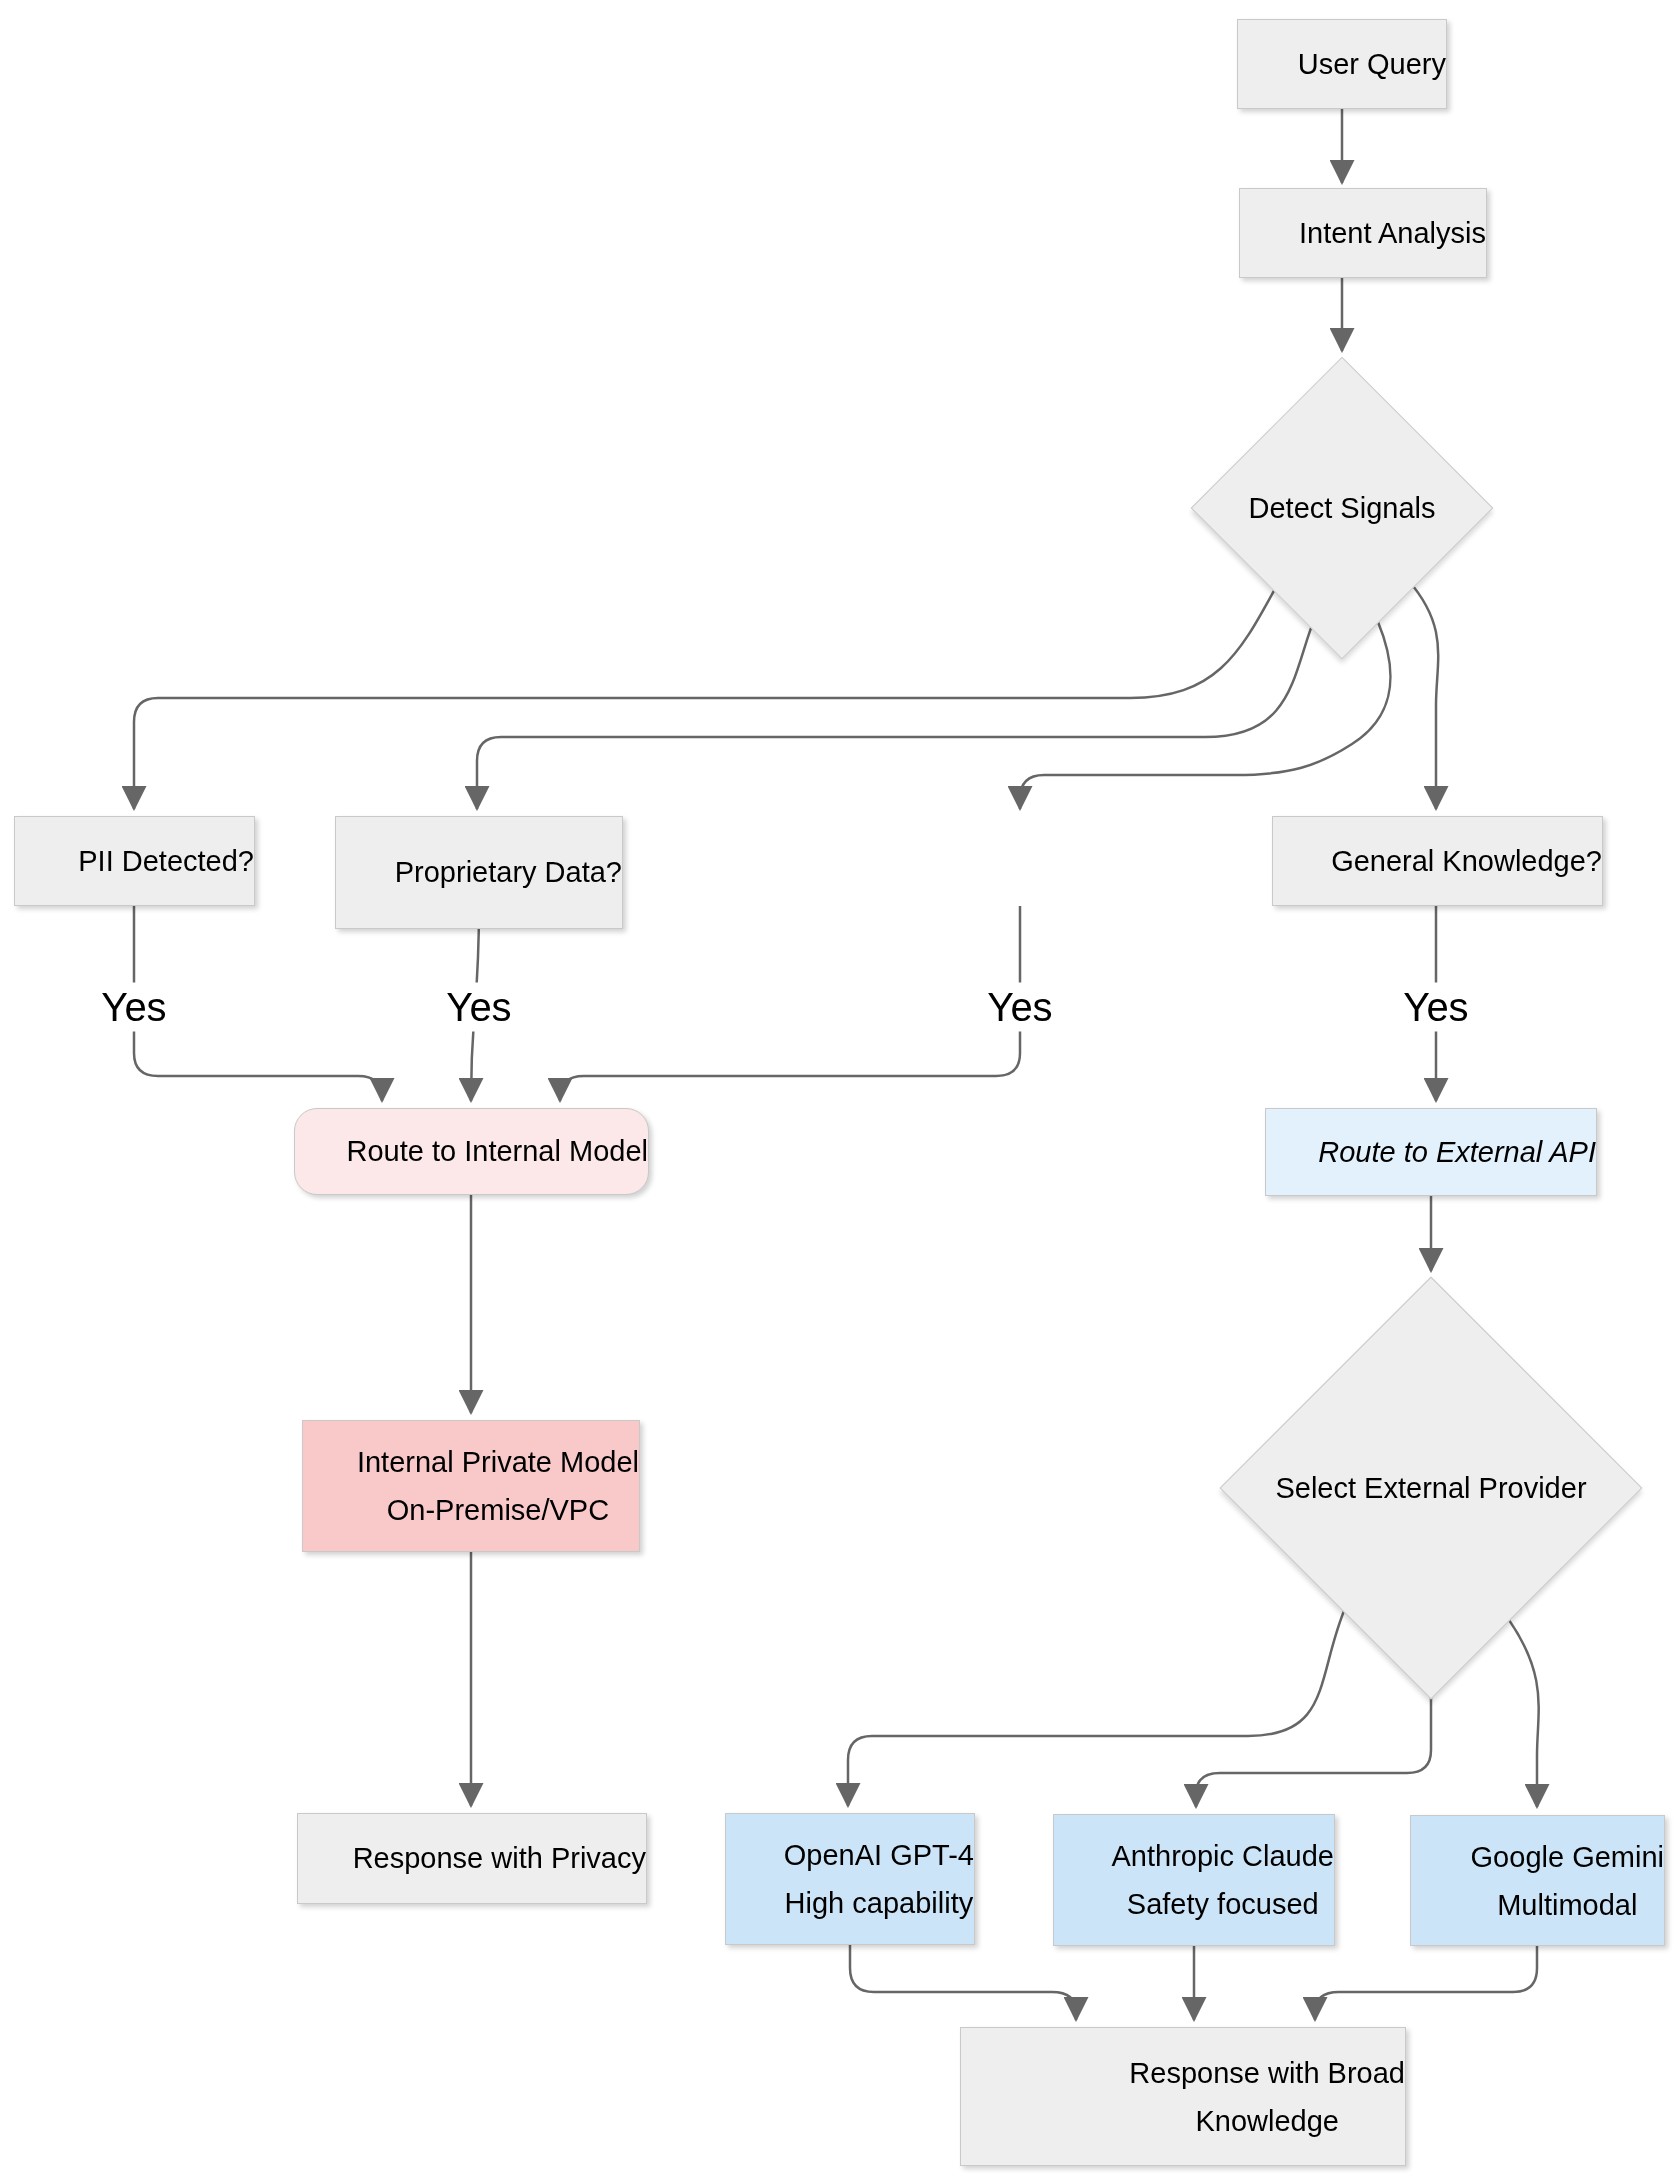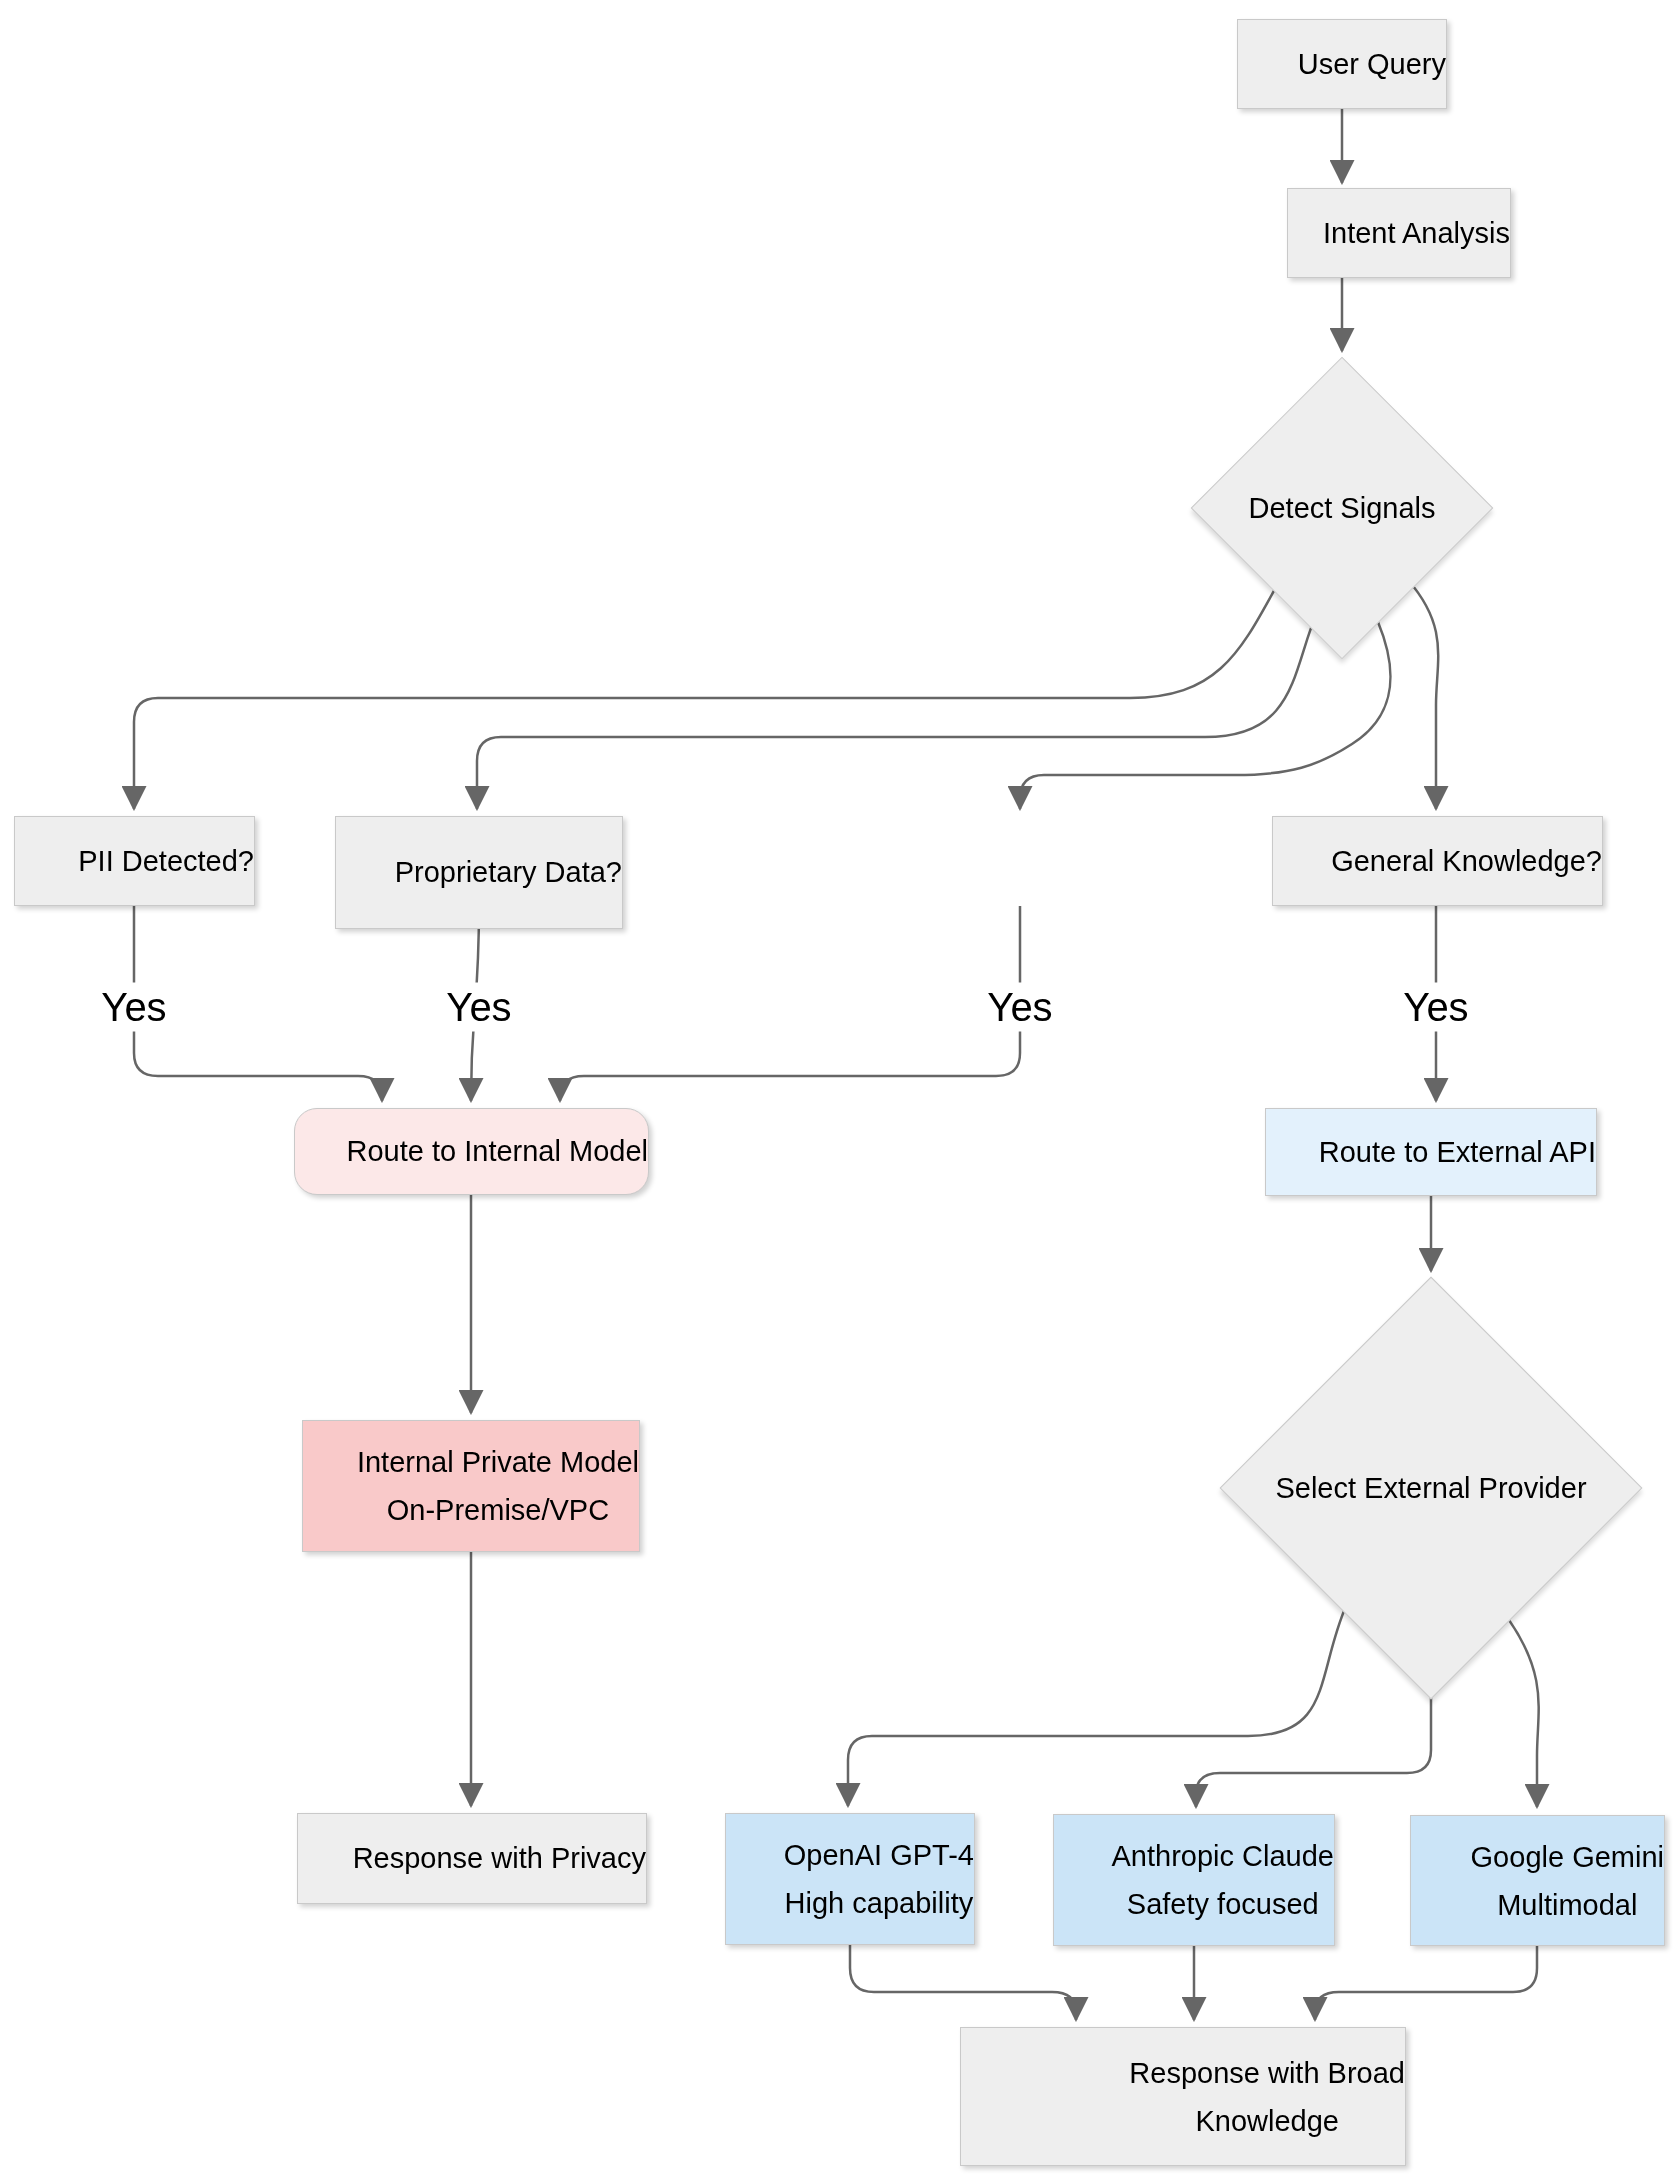--- a/index.html
+++ b/index.html
@@ -30,21 +30,21 @@
     display:flex;align-items:center;justify-content:flex-end;
     text-align:center;
     font-size:29px;line-height:1.2;
     background:var(--node-gray-fill);
     border:1px solid var(--node-border);
     box-shadow:3px 3px 5px rgba(0,0,0,0.18);
   }
   .node .lines span{display:block;line-height:48px;}
   .node.pink-light{background:var(--pink-light-fill);border-radius:23px;}
   .node.pink{background:var(--pink-fill);}
-  .node.blue-light{background:var(--blue-light-fill);}
+  .node.blue-light{background:var(--blue-light-fill);font-style:italic;}
   .node.blue{background:var(--blue-fill);}
   .diamond{position:absolute;}
   .diamond-shape{
     position:absolute;left:50%;top:50%;
     transform:translate(-50%,-50%) rotate(45deg);
     background:var(--node-gray-fill);
     border:1px solid var(--node-border);
     box-shadow:3px 3px 5px rgba(0,0,0,0.15);
   }
   .diamond-label{
@@ -91,21 +91,21 @@
     <path class="edge" marker-end="url(#arrow)" d="M1509 1620 C1549 1678, 1537 1712, 1537 1756 L1537 1807"></path>
     <path class="edge" marker-end="url(#arrow)" d="M850 1945 L850 1968 Q850 1992, 874 1992 L1052 1992 Q1076 1992, 1076 2012 L1076 2020"></path>
     <path class="edge" marker-end="url(#arrow)" d="M1194 1946 L1194 2020"></path>
     <path class="edge" marker-end="url(#arrow)" d="M1537 1946 L1537 1968 Q1537 1992, 1513 1992 L1339 1992 Q1315 1992, 1315 2012 L1315 2020"></path>
   </svg>
 
   <div class="node" style="left:1237px;top:19px;width:210px;height:90px">
     <span>User Query</span>
   </div>
 
-  <div class="node" style="left:1287px;top:188px;width:224px;height:90px">
+  <div class="node" style="left:1239px;top:188px;width:248px;height:90px">
     <span>Intent Analysis</span>
   </div>
 
   <div class="diamond" style="left:1192px;top:358px;width:300px;height:300px">
     <div class="diamond-shape" style="width:212px;height:212px"></div>
     <div class="diamond-label">Detect Signals</div>
   </div>
 
   <div class="node" style="left:14px;top:816px;width:241px;height:90px">
     <span>PII Detected?</span>

